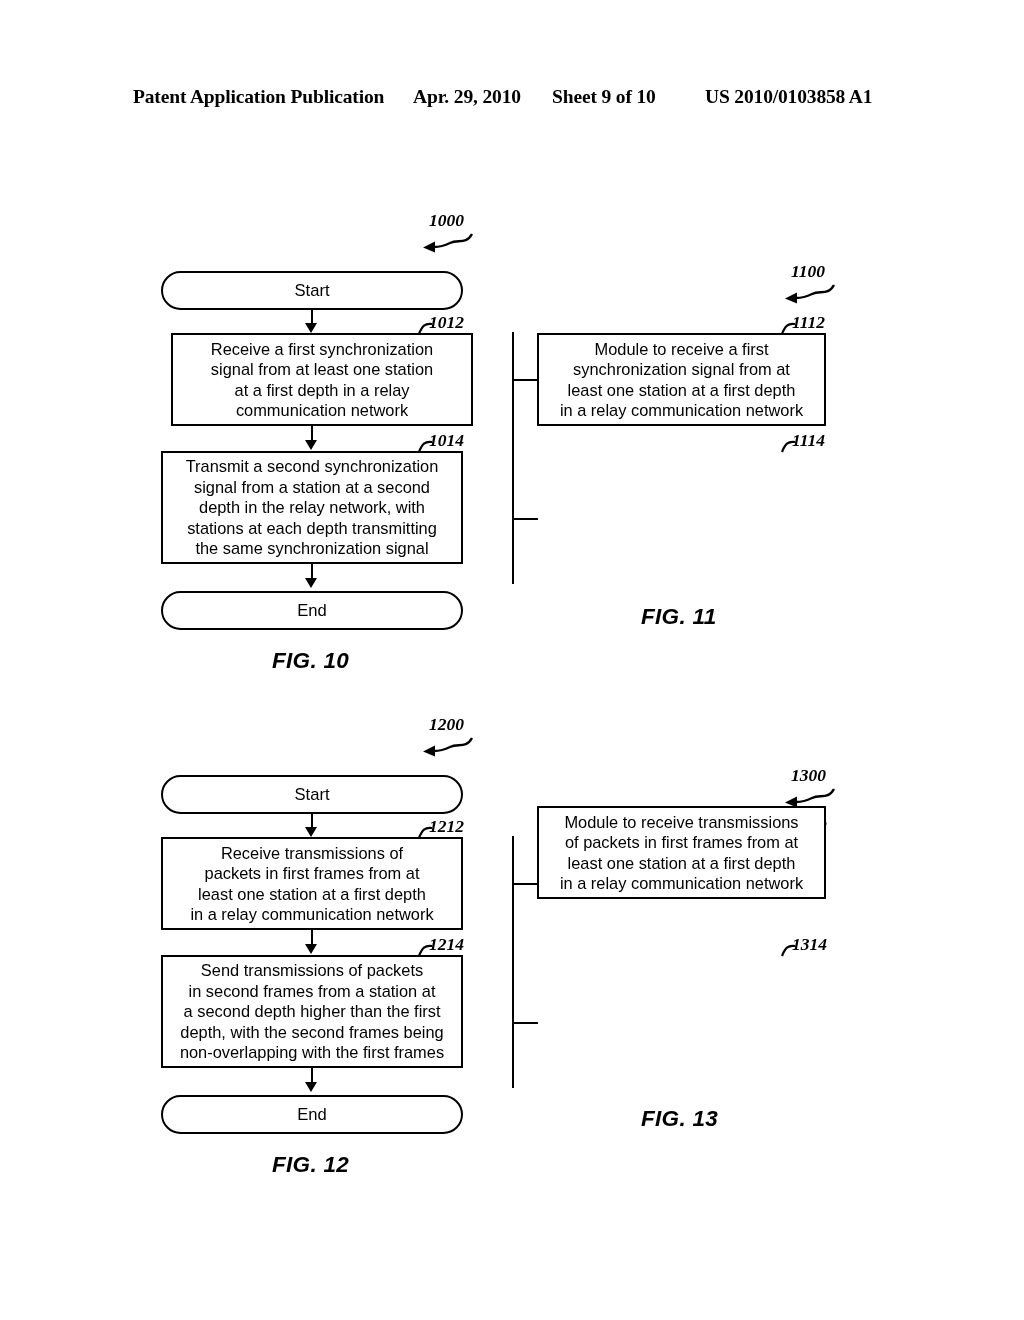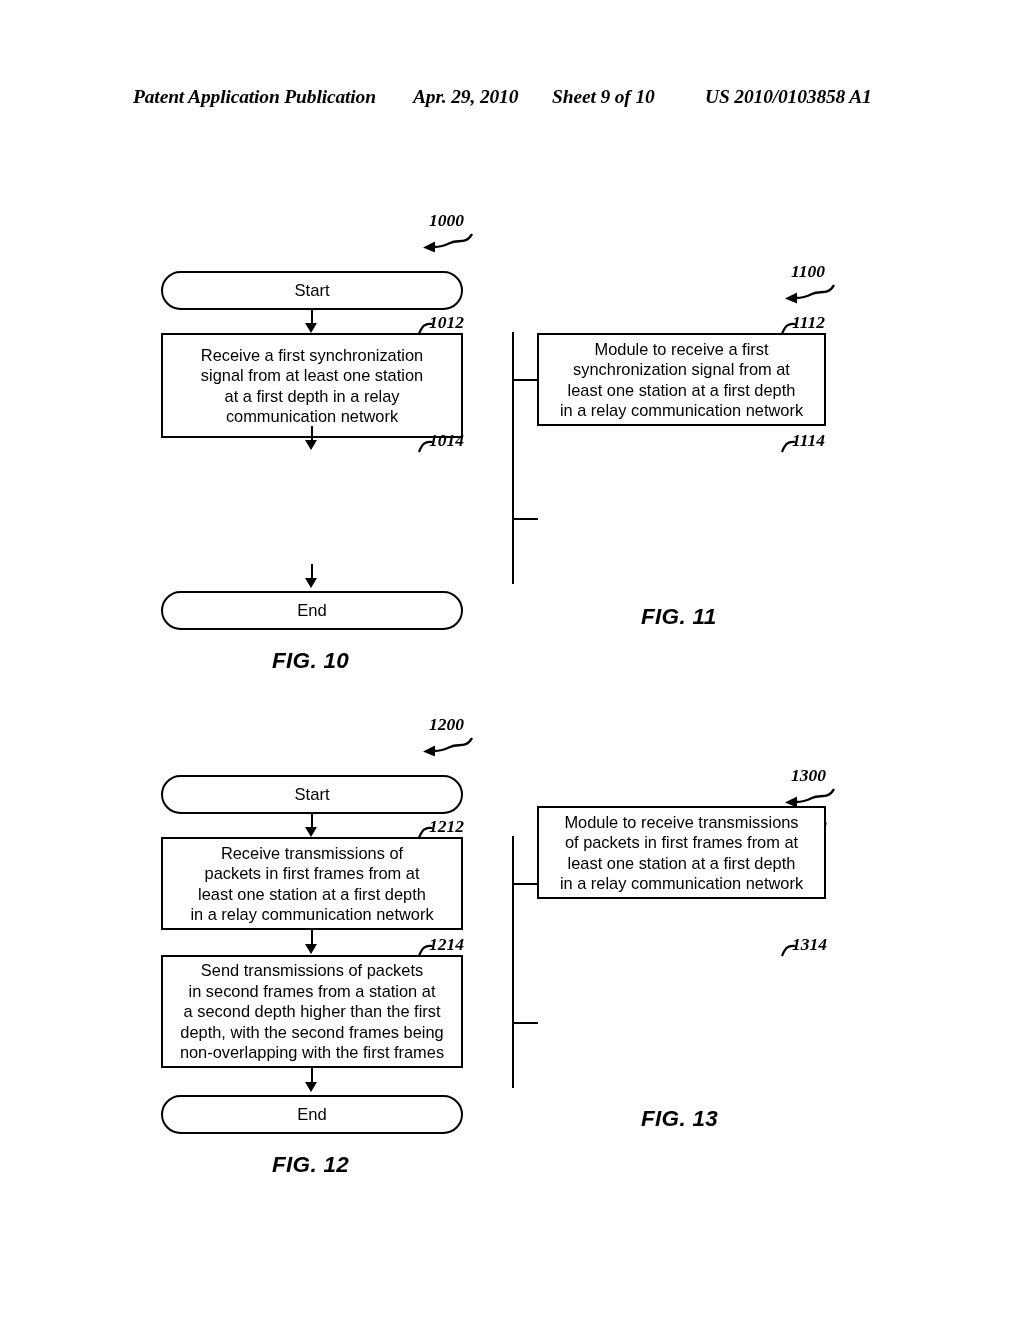--- a/index.html
+++ b/index.html
@@ -22,21 +22,20 @@
     position: absolute;
     left: 0;
     top: 86px;
     width: 1024px;
     height: 28px;
     font-family: "Liberation Serif", serif;
     font-weight: bold;
     font-size: 19.5px;
     letter-spacing: -0.15px;
     white-space: nowrap;
-    font-style: italic;
   }
   .hdr-pub   { position: absolute; left: 133px; top: 0; }
   .hdr-date  { position: absolute; left: 413px; top: 0; }
   .hdr-sheet { position: absolute; left: 552px; top: 0; }
   .hdr-num   { position: absolute; left: 705px; top: 0; }
 
   
   .fig-area { position: absolute; }
 
   
@@ -143,35 +142,42 @@
   </div>
 
   <div class="conn" style="left:311px;top:310px;height:15px;"></div>
   <div class="arrowhead" style="left:305px;top:323px;"></div>
 
   <div class="refnum" style="left:429px;top:312px;">1012</div>
   <svg class="deco" style="left:415px;top:322px;" width="24" height="16" viewBox="0 0 24 16">
     <path d="M17 2 C10 1, 7 4, 4 12" fill="none" stroke="#000" stroke-width="2.2"></path>
   </svg>
 
-  <div class="pbox" style="left:161px;top:333px;width:302px;height:105px;">
+  <div class="pbox" style="left:171px;top:333px;width:302px;height:93px;">
     <span style="white-space:pre-line;">Receive a first synchronization
 signal from at least one station
 at a first depth in a relay
 communication network</span>
   </div>
 
   <div class="conn" style="left:311px;top:426px;height:16px;"></div>
   <div class="arrowhead" style="left:305px;top:440px;"></div>
 
   <div class="refnum" style="left:429px;top:430px;">1014</div>
   <svg class="deco" style="left:415px;top:440px;" width="24" height="16" viewBox="0 0 24 16">
     <path d="M17 2 C10 1, 7 4, 4 12" fill="none" stroke="#000" stroke-width="2.2"></path>
   </svg>
 
+  <div class="pbox" style="left:161px;top:451px;width:302px;height:113px;">
+    <span style="white-space:pre-line;">Transmit a second synchronization
+signal from a station at a second
+depth in the relay network, with
+stations at each depth transmitting
+the same synchronization signal</span>
+  </div>
 
   <div class="conn" style="left:311px;top:564px;height:16px;"></div>
   <div class="arrowhead" style="left:305px;top:578px;"></div>
 
   <div class="term" style="left:161px;top:591px;width:302px;height:39px;">
     <span>End</span>
   </div>
 
   <div class="fig-caption" style="left:272px;top:648px;">FIG. 10</div>
 </div>

